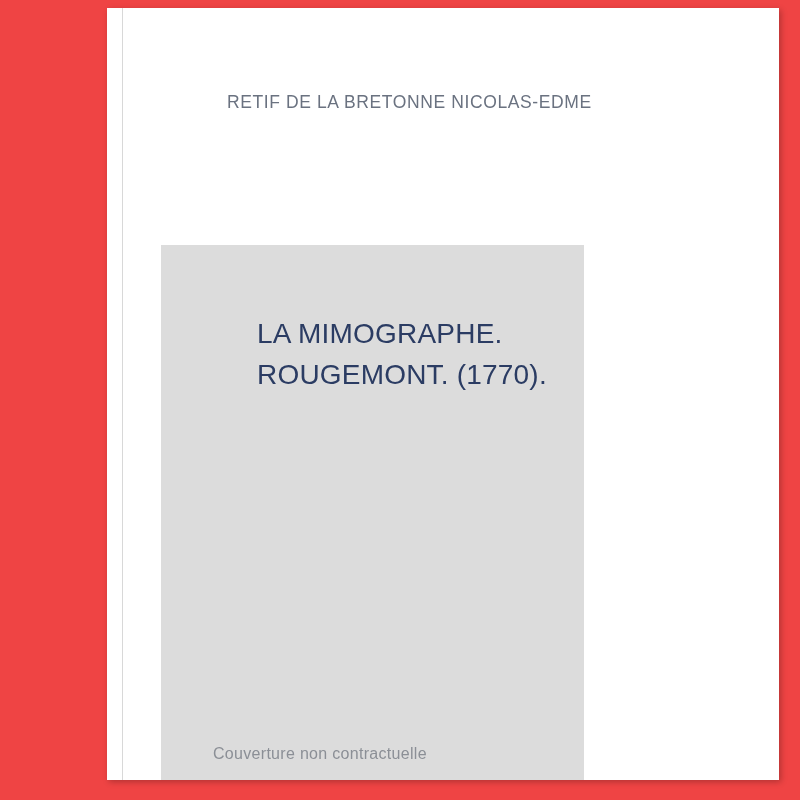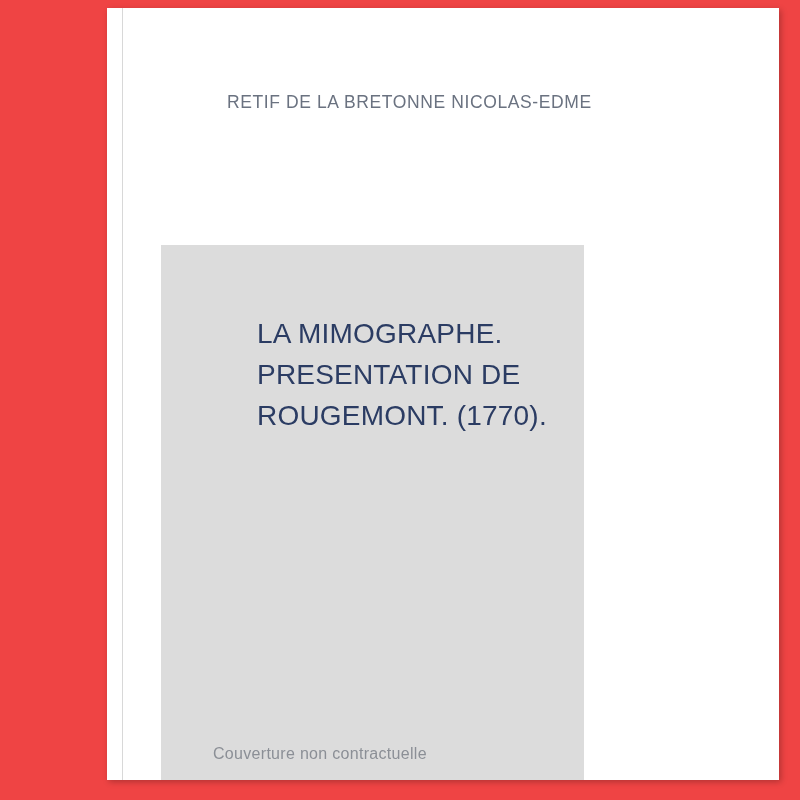--- a/index.html
+++ b/index.html
@@ -91,21 +91,20 @@
 <div class="page">
   <div class="book">
     <div class="spine"></div>
     <div class="cover">
 
       <div class="author">RETIF DE LA BRETONNE NICOLAS-EDME</div>
 
       <div class="panel">
         <div class="title">
           <div>LA MIMOGRAPHE.</div>
-          <div>PRESENTATION DE</div>
           <div>ROUGEMONT. (1770).</div>
         </div>
         <div class="footnote">Couverture non contractuelle</div>
       </div>
 
     </div>
   </div>
 </div>
 
 </body></html>

